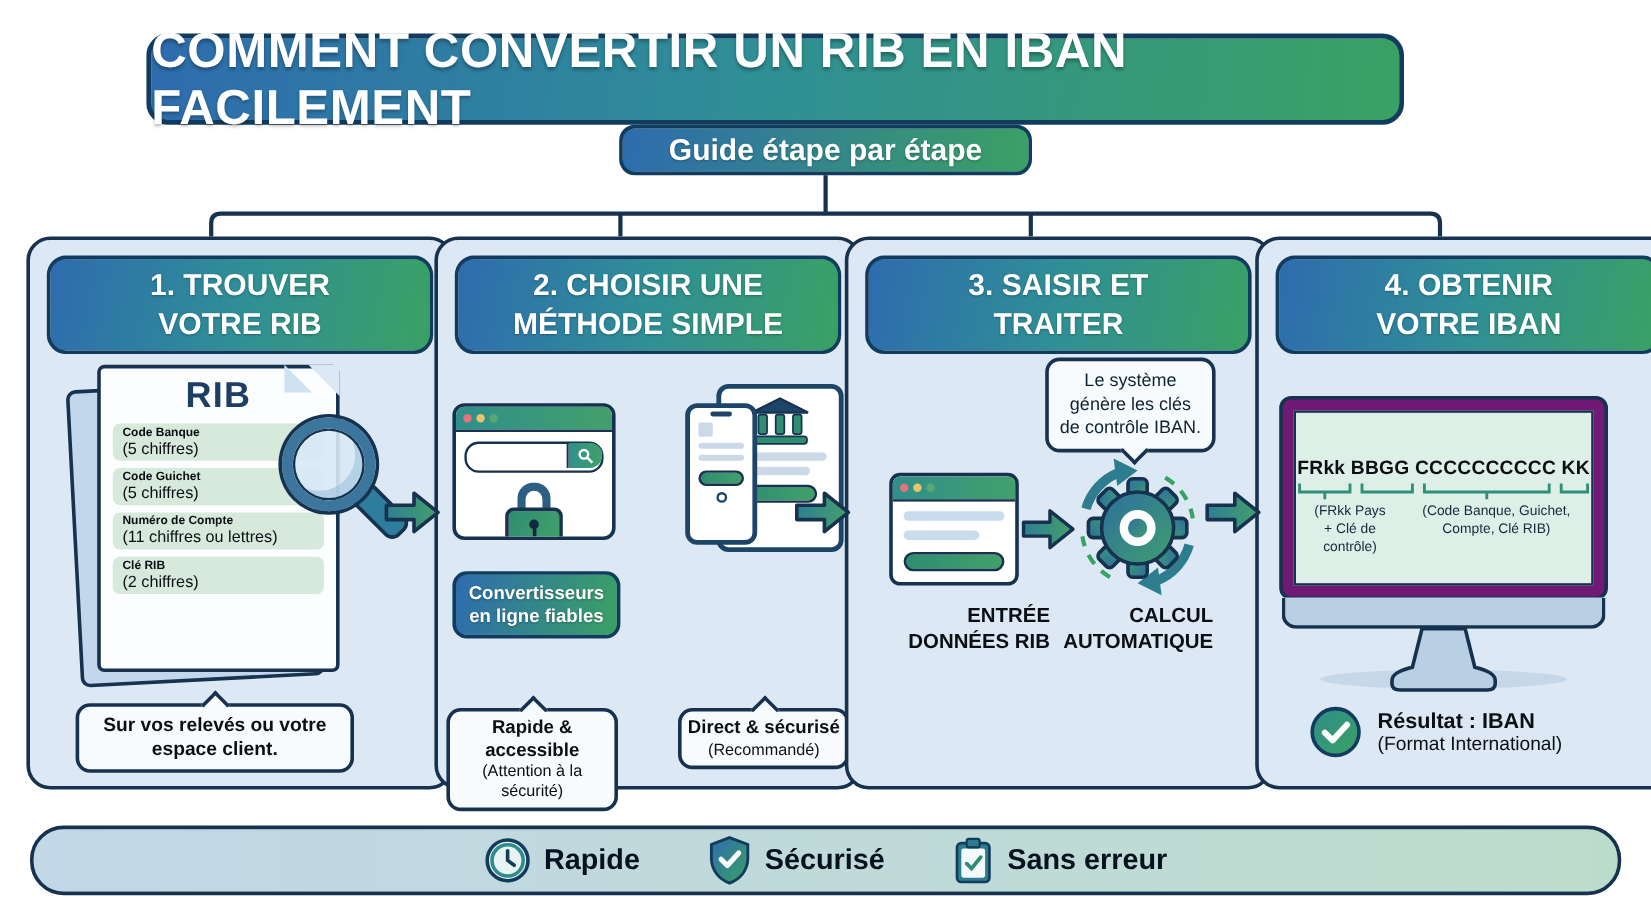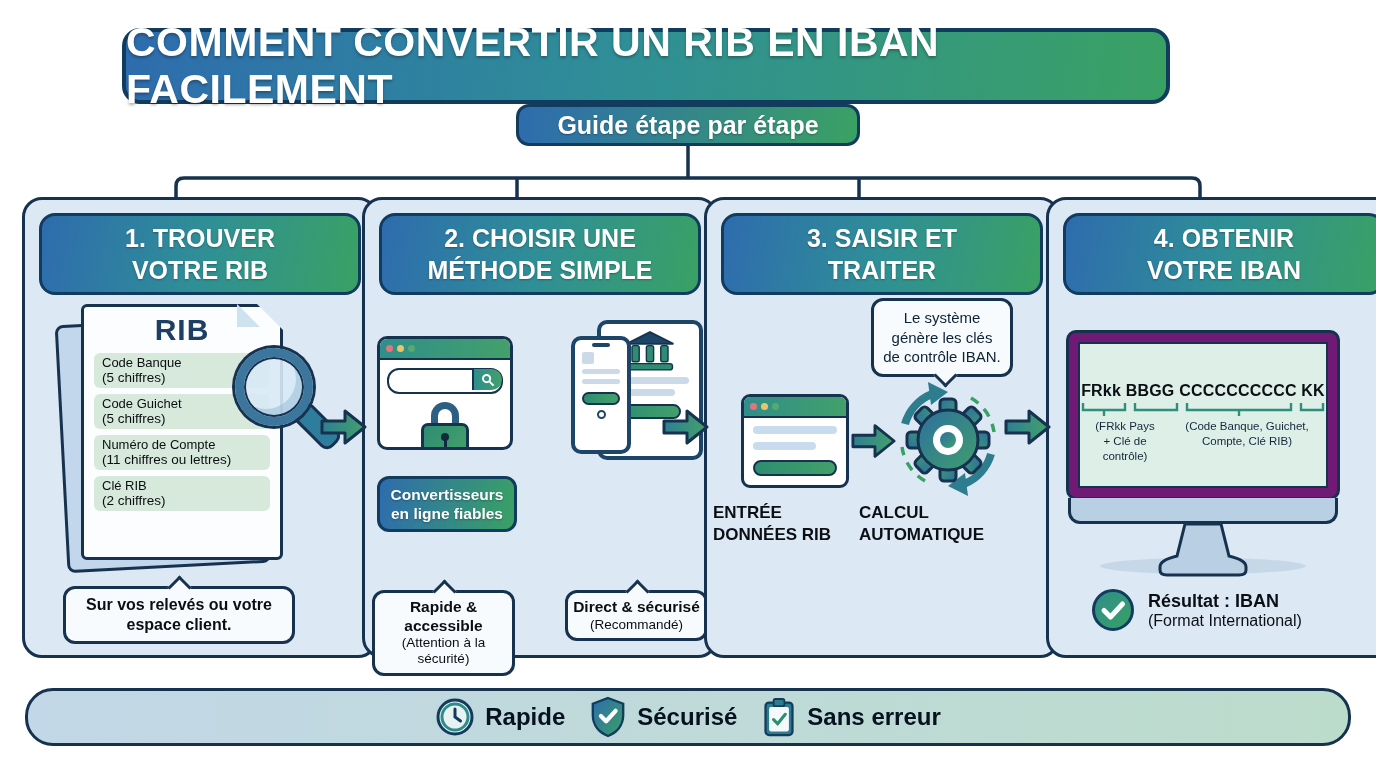--- a/index.html
+++ b/index.html
@@ -40,21 +40,21 @@
   .doc-back{position:absolute;left:-16px;top:16px;width:198px;height:242px;background:#c2d7eb;
     border:3px solid #16324f;border-radius:8px;transform:rotate(-3deg);}
   .doc-front{position:absolute;left:4px;top:0;width:202px;height:256px;background:#fcfdfe;
     border:3px solid #16324f;border-radius:6px;box-sizing:border-box;}
   .fold-cut{position:absolute;top:-3px;right:-3px;width:0;height:0;
     border-top:26px solid #dce9f5;border-left:26px solid transparent;}
   .fold-flap{position:absolute;top:-3px;right:20px;width:0;height:0;
     border-bottom:23px solid #cfe2f0;border-right:23px solid transparent;}
   .doc-title{margin-top:6px;text-align:center;font-weight:bold;font-size:30px;color:#1d3f63;letter-spacing:1px;}
   .doc-row{margin:6px 10px 0;background:#d6e9da;border-radius:6px;padding:2px 8px 3px;}
-  .doc-row .lbl{font-weight:normal;font-size:13px;}
+  .doc-row .lbl{font-weight:bold;font-size:10px;}
   .doc-row .sub{font-size:13.5px;}
   .magnifier{position:absolute;right:-26px;top:44px;width:78px;height:78px;z-index:3;}
   .mag-circle{position:absolute;left:0;top:0;width:78px;height:78px;border-radius:50%;box-sizing:border-box;
     border:9px solid #3c769c;background:rgba(216,233,245,.9);
     box-shadow:0 0 0 3px #16324f, inset 0 0 0 2px #16324f, inset -8px -8px 0 rgba(150,190,215,.55);}
   .mag-handle{position:absolute;right:-16px;bottom:-26px;width:18px;height:46px;background:#2e7d9c;
     border:3px solid #16324f;border-radius:9px;transform:rotate(-45deg);}
   .note1{left:38px;top:386px;width:232px;padding:6px 8px;font-weight:bold;font-size:16px;line-height:1.25;}
 
   
@@ -102,21 +102,21 @@
   
   .callout3{left:164px;top:98px;width:142px;padding:7px 4px;font-size:15px;line-height:1.3;color:#0e2236;}
   .browser3{position:absolute;left:34px;top:194px;width:108px;height:94px;background:#fff;
     border:3px solid #16324f;border-radius:9px;overflow:hidden;box-sizing:border-box;}
   .f-line{height:8px;background:#c9dcee;border-radius:4px;margin:8px 9px 0;}
   .f-line.short{margin-right:30px;}
   .f-btn{height:16px;background:linear-gradient(90deg,#2e8d71,#43a06b);border:2.5px solid #16324f;
     border-radius:9px;margin:10px 9px 0;box-sizing:border-box;}
   .arrow-mid{position:absolute;left:144px;top:222px;}
   .gearbox{position:absolute;left:180px;top:178px;}
-  .p3-label{position:absolute;top:302px;font-weight:bold;font-size:17px;text-align:left;
+  .p3-label{position:absolute;top:302px;font-weight:bold;font-size:17px;text-align:right;
     white-space:pre-line;line-height:1.3;}
   .l1{left:6px;width:162px}.l2{left:152px;width:152px}
 
   
   .monitor{position:absolute;left:17px;top:130px;width:274px;}
   .m-frame{background:#701a75;border:3.5px solid #16324f;border-radius:10px;padding:9px;box-sizing:border-box;}
   .m-screen{background:#ddefe7;border:2px solid #16324f;height:142px;position:relative;overflow:hidden;}
   .iban-text{margin-top:38px;text-align:center;font-weight:bold;font-size:16px;letter-spacing:.2px;}
   .brackets{display:block;margin:1px auto 0;}
   .annot-row{display:flex;margin-top:1px;font-size:11.5px;line-height:1.3;color:#14283c;}
@@ -130,21 +130,21 @@
   .rt1{font-weight:bold;font-size:18px;}
   .rt2{font-size:16px;}
 
   
   .flow-arrow{position:absolute;top:408px;z-index:5;}
   .fa1{left:320px}.fa2{left:662px}.fa3{left:1004px}
 
   
   .footer-bar{position:absolute;left:25px;top:688px;width:1326px;height:58px;box-sizing:border-box;
     border:3.5px solid #16324f;border-radius:28px;background:linear-gradient(90deg,#c2d7e7,#bcdccb);
-    display:flex;align-items:center;justify-content:center;gap:24px;}
+    display:flex;align-items:center;justify-content:center;gap:56px;}
   .f-item{display:flex;align-items:center;gap:10px;}
   .f-label{font-weight:bold;font-size:24px;color:#06121f;}
   .hidden-defs{position:absolute;width:0;height:0;}
 </style>
 </head>
 <body>
 
 <div class="stage">
 
   <svg class="hidden-defs" aria-hidden="true">

